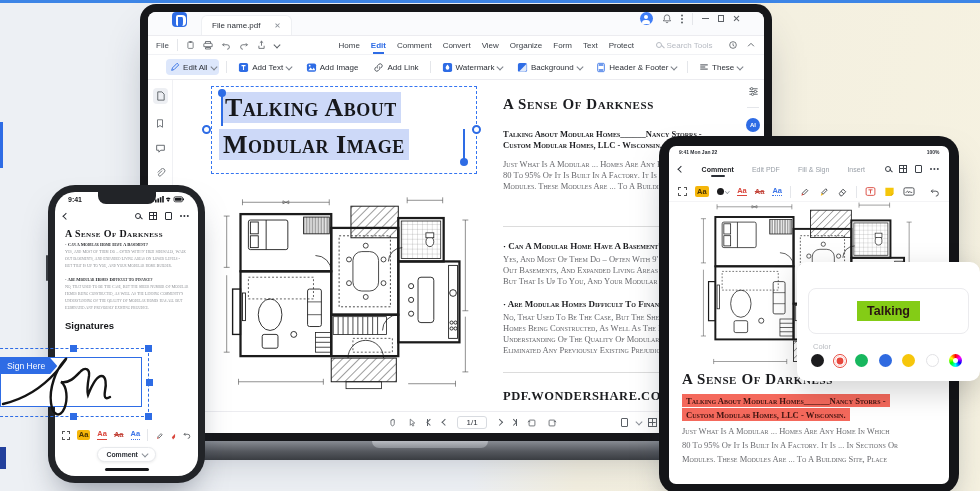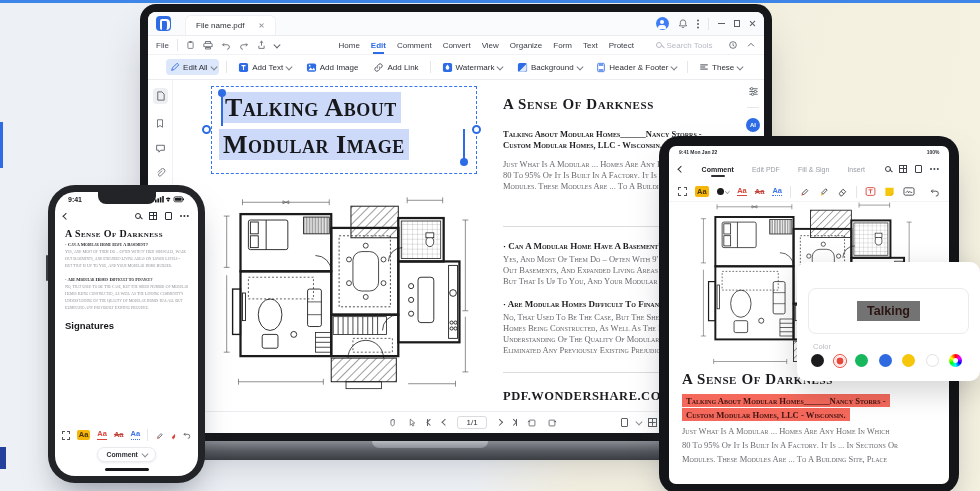--- a/index.html
+++ b/index.html
@@ -20,21 +20,21 @@
   .laptop{left:140px;top:4px;width:632px;height:437px;background:#16171a;border-radius:16px;
     padding:8px;box-shadow:0 22px 42px -16px rgba(40,50,70,.45);z-index:1;}
   .laptop-base{left:100px;top:441px;width:660px;height:19px;z-index:1;
     background:linear-gradient(#888c93,#55585e 55%,#3a3d42);border-radius:3px 3px 16px 16px;}
   .laptop-base::after{content:"";position:absolute;left:50%;top:0;transform:translateX(-50%);
     width:116px;height:7px;border-radius:0 0 8px 8px;background:linear-gradient(#b9bcc2,#8d9197);}
   .app{position:relative;width:616px;height:421px;background:#fff;border-radius:8px;overflow:hidden;
     font-size:8px;color:#454a52;}
 
   .titlebar{position:absolute;left:0;top:0;width:100%;height:24px;background:#fafbfd;
-    border-bottom:1px solid #ececf0;display:flex;align-items:center;padding:0 8px;}
+    border-bottom:1px solid #ececf0;display:flex;align-items:flex-start;padding:0 24px;}
   .logo{width:15px;height:15px;border-radius:4px;background:#2e6ce5;position:relative;flex:0 0 auto;}
   .logo::after{content:"";position:absolute;left:4px;top:3px;width:5px;height:9px;
     border:2px solid #fff;border-right-width:3px;border-radius:2px 4px 4px 2px;border-bottom:none;}
   .tab{display:flex;align-items:center;gap:14px;margin-left:14px;background:#fff;border:1px solid #eef0f3;
     border-bottom:none;border-radius:6px 6px 0 0;height:20px;align-self:flex-end;padding:0 10px;color:#2b2f36;}
   .tb-right{margin-left:auto;display:flex;align-items:center;gap:9px;}
   .avatar{width:13px;height:13px;border-radius:50%;background:#3f7df6;position:relative;}
   .avatar::before{content:"";position:absolute;left:4.5px;top:2.5px;width:4px;height:4px;border-radius:50%;background:#fff;}
   .avatar::after{content:"";position:absolute;left:2.5px;top:7.5px;width:8px;height:4px;border-radius:4px 4px 1px 1px;background:#fff;}
 
@@ -620,20 +620,33 @@
           </svg>
       </div>
       <div class="comment-pill">
         <span>Comment</span>
         <span class="chev down" style="color:#8b9098"></span>
       </div>
       <div class="home-bar"></div>
     </div>
   </div>
 
+  <div class="abs sig-overlay">
+    <div class="sig-dash"></div>
+    <span class="sq-handle" style="left:70px;top:4.5px;"></span>
+    <span class="sq-handle" style="left:145px;top:4.5px;"></span>
+    <span class="sq-handle" style="left:146px;top:39px;"></span>
+    <span class="sq-handle" style="left:145px;top:73px;"></span>
+    <span class="sq-handle" style="left:70px;top:73px;"></span>
+    <div class="sig-solid"></div>
+    <svg class="abs" style="left:0;top:6px;" width="145" height="85" viewBox="0 0 145 85">
+      <path d="M3 58 C20 54, 40 44, 56 26 C63 18, 70 8, 64 15 C56 24, 49 42, 51 57 C52.5 69, 60 73, 64.5 62 C68 53, 67 40, 61 36 C70 38, 77 29, 81 25 C85.5 21, 90 23, 89 30 C88 36, 86.5 44, 88 49 C92 39, 97 30, 101.5 30 C106 30, 106.5 38, 105 45 C104 51, 105 54, 110 51" fill="none" stroke="#141414" stroke-width="2.4" stroke-linecap="round"></path>
+    </svg>
+    <span class="sign-flag">Sign Here</span>
+  </div>
 
   <div class="abs tablet">
     <div class="tablet-screen">
       <div class="t-status">
         <span class="tinywrap nw" style="transform:scale(.62);transform-origin:0 50%;font-size:8px;font-weight:bold;">9:41  Mon Jan 22</span>
         <span class="tinywrap nw" style="margin-left:auto;transform:scale(.62);transform-origin:100% 50%;font-size:8px;font-weight:bold;">100%</span>
       </div>
       <div class="t-nav">
         <span class="chev left" style="color:#2b2f36"></span>
         <span class="t-tab active">Comment</span>
@@ -698,21 +711,21 @@
       <div class="t-p sc">
         <div class="nw">Just What Is A Modular ... Homes Are Any Home In Which</div>
         <div class="nw">80 To 95% Of It Is Built In A Factory. It Is ... In Sections Or</div>
         <div class="nw">Modules. These Modules Are ... To A Building Site, Place</div>
       </div>
     </div>
   </div>
 
   <div class="abs popup">
     <div class="popup-preview">
-      <span style="background-color: #737373;">Talking</span>
+      <span style="background-color: #84cc16;">Talking</span>
     </div>
     <div class="color-label">Color</div>
     <div class="swatches">
       <span class="swatch" style="background-color: rgb(28, 28, 30);"></span>
       <span class="swatch selected" style="background-color: rgb(232, 71, 60);"></span>
       <span class="swatch" style="background-color: rgb(23, 183, 94);"></span>
       <span class="swatch" style="background-color: rgb(47, 106, 224);"></span>
       <span class="swatch" style="background-color: rgb(246, 198, 11);"></span>
       <span class="swatch white" style="background-color: rgb(255, 255, 255);"></span>
       <span class="swatch rainbow"></span>

